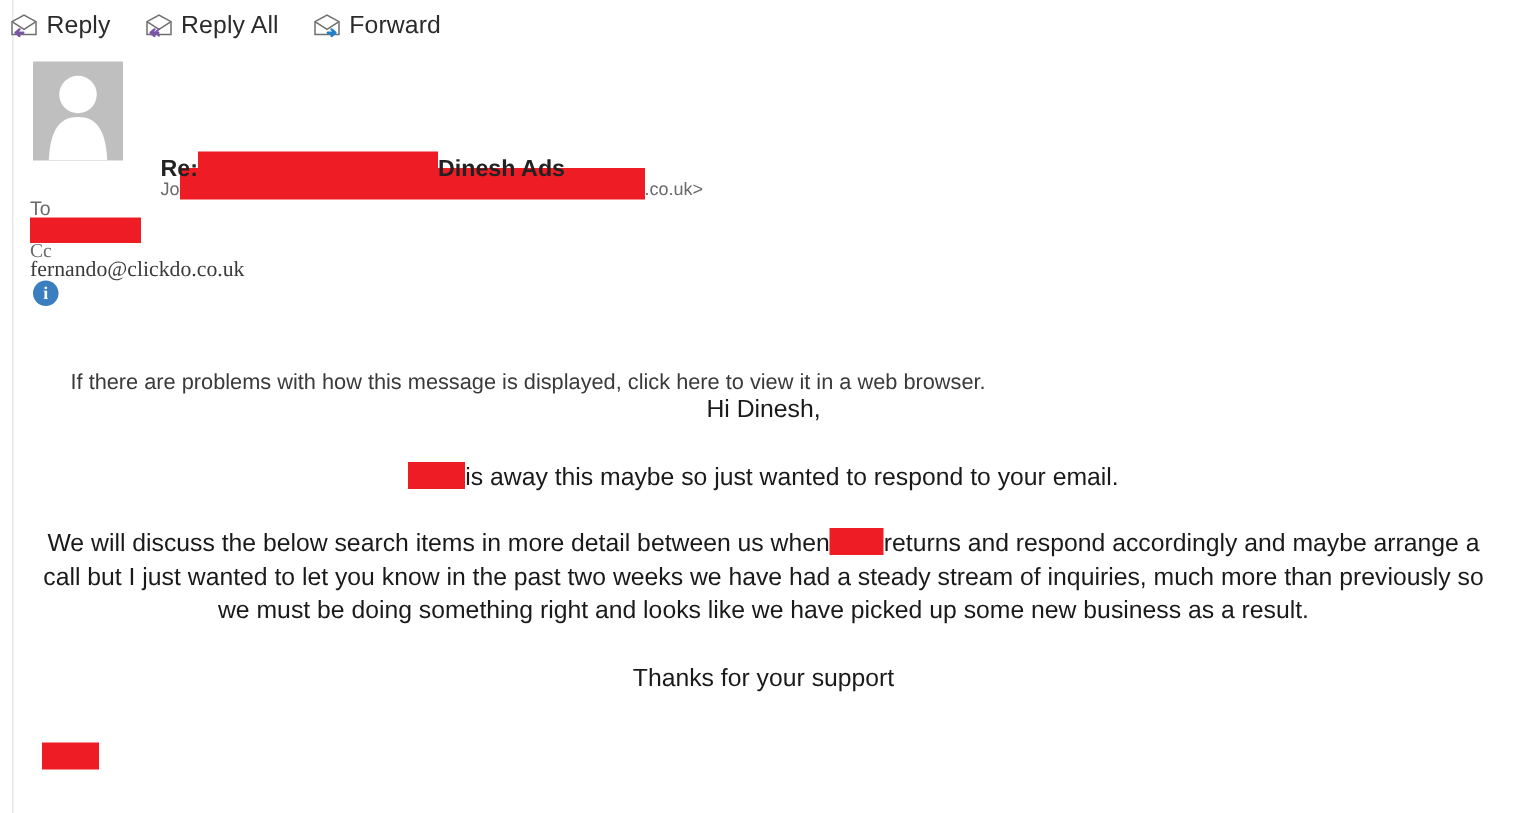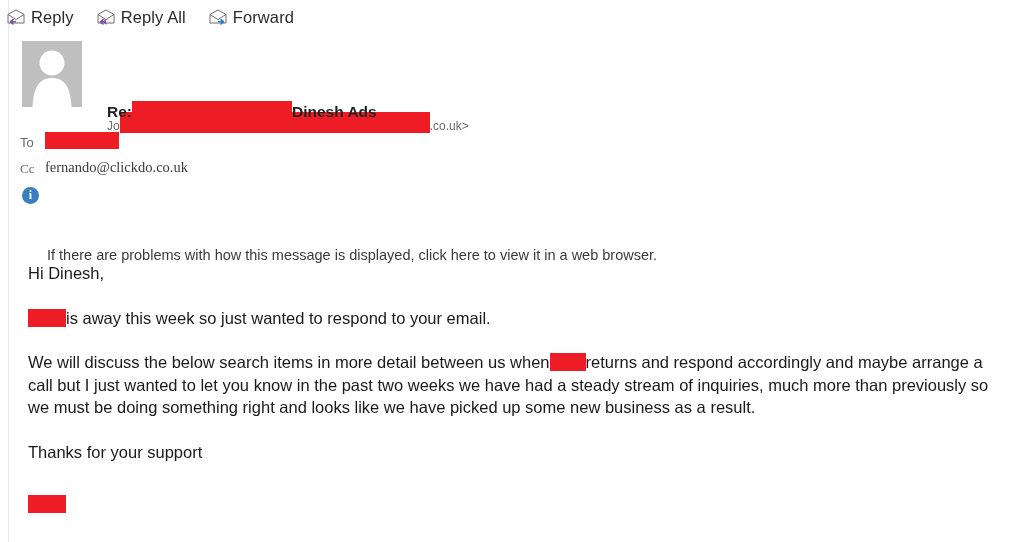--- a/index.html
+++ b/index.html
@@ -80,23 +80,24 @@
     font-weight: bold;
     color: #222222;
     white-space: nowrap;
     line-height: 1;
   }
 
   .field-row {
     position: absolute;
     left: 20px;
     display: flex;
-    align-items: flex-end;
+    align-items: flex-start;
     white-space: nowrap;
     line-height: 1;
+    flex-direction: column;
   }
   .field-row.to { top: 132px; }
   .field-row.cc { top: 160px; font-family: Liberation Serif, serif; }
   .field-label {
     width: 25px;
     font-size: 13px;
     color: #6a6a6a;
   }
   .field-value {
     font-size: 14.5px;
@@ -145,21 +146,21 @@
   
   .body {
     position: absolute;
     left: 28px;
     top: 262px;
     width: 962px;
     font-size: 16.5px;
     color: #1a1a1a;
     line-height: 22.5px;
   }
-  .body p { margin: 0 0 22px 0; }
+  .body p { margin: 0 0 22px 0; text-align: center; }
 
   
   .redact {
     display: inline-block;
     background: #ee1c25;
     vertical-align: middle;
     height: 17px;
   }
   .redact.sender  { width: 310px; height: 21px; vertical-align: -3px; }
   .redact.subject { width: 160px; height: 19px; vertical-align: -3px; }
@@ -242,20 +243,20 @@
   <span class="field-value">fernando@clickdo.co.uk</span>
 </div>
 
 <div class="info-row">
   <span class="info-icon">i</span>
 </div>
 <div class="info-sub">If there are problems with how this message is displayed, click here to view it in a web browser.</div>
 
 <div class="body">
   <p>Hi Dinesh,</p>
-  <p><span class="redact name1"></span><span>is away this week so just wanted to respond to your email.</span></p>
+  <p><span class="redact name1"></span><span>is away this maybe so just wanted to respond to your email.</span></p>
   <p><span>We will discuss the below search items in more detail between us when</span><span class="redact name2"></span><span>returns and respond accordingly and maybe arrange a call but I just wanted to let you know in the past two weeks we have had a steady stream of inquiries, much more than previously so we must be doing something right and looks like we have picked up some new business as a result.</span></p>
   <p>Thanks for your support</p>
 </div>
 
 <div class="sign-wrap">
   <span class="redact sign"></span>
 </div>
 
 </body></html>

